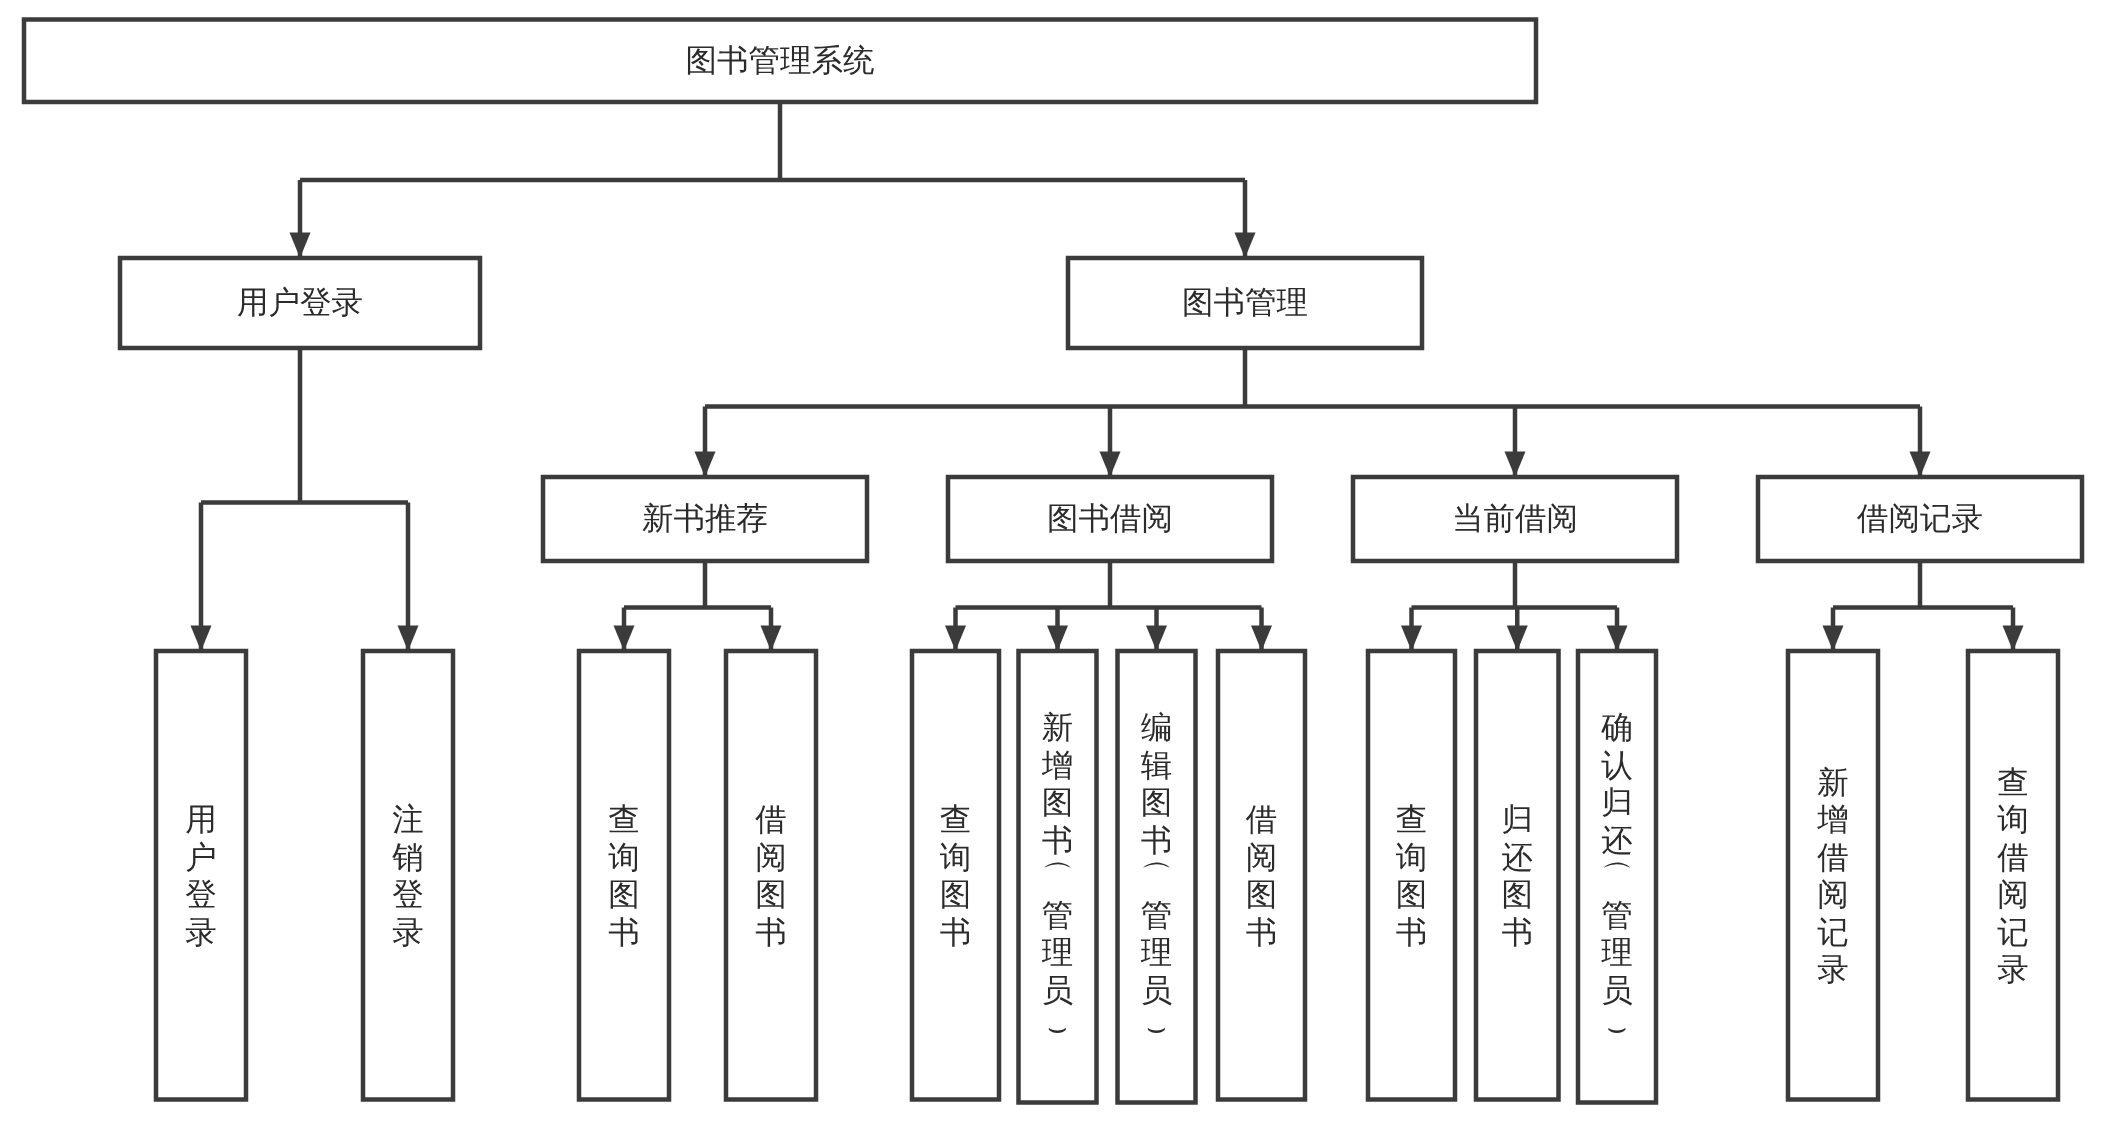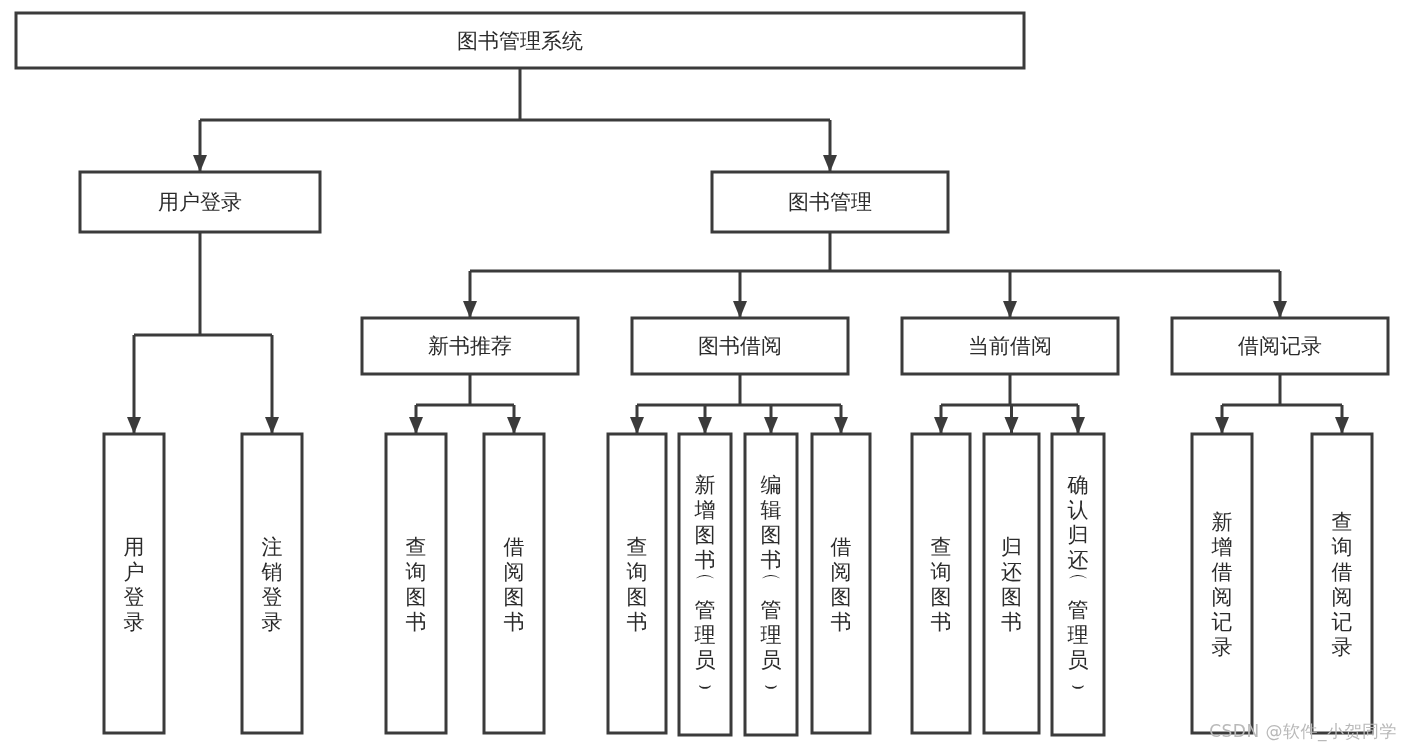--- a/index.html
+++ b/index.html
@@ -203,15 +203,14 @@
           <rect x="1192" y="434" width="60" height="299" class="node-box"></rect>
           <text x="1222" y="528.5" class="node-label-v"><tspan x="1222" dy="0">新</tspan><tspan x="1222" dy="25">增</tspan><tspan x="1222" dy="25">借</tspan><tspan x="1222" dy="25">阅</tspan><tspan x="1222" dy="25">记</tspan><tspan x="1222" dy="25">录</tspan></text>
         </g>
         <g>
           <rect x="1312" y="434" width="60" height="299" class="node-box"></rect>
           <text x="1342" y="528.5" class="node-label-v"><tspan x="1342" dy="0">查</tspan><tspan x="1342" dy="25">询</tspan><tspan x="1342" dy="25">借</tspan><tspan x="1342" dy="25">阅</tspan><tspan x="1342" dy="25">记</tspan><tspan x="1342" dy="25">录</tspan></text>
         </g>
       </g>
   </svg>
 
-  <div class="watermark-text">CSDN @软件_小贺同学</div>
 
 </div>
 
 </body></html>

